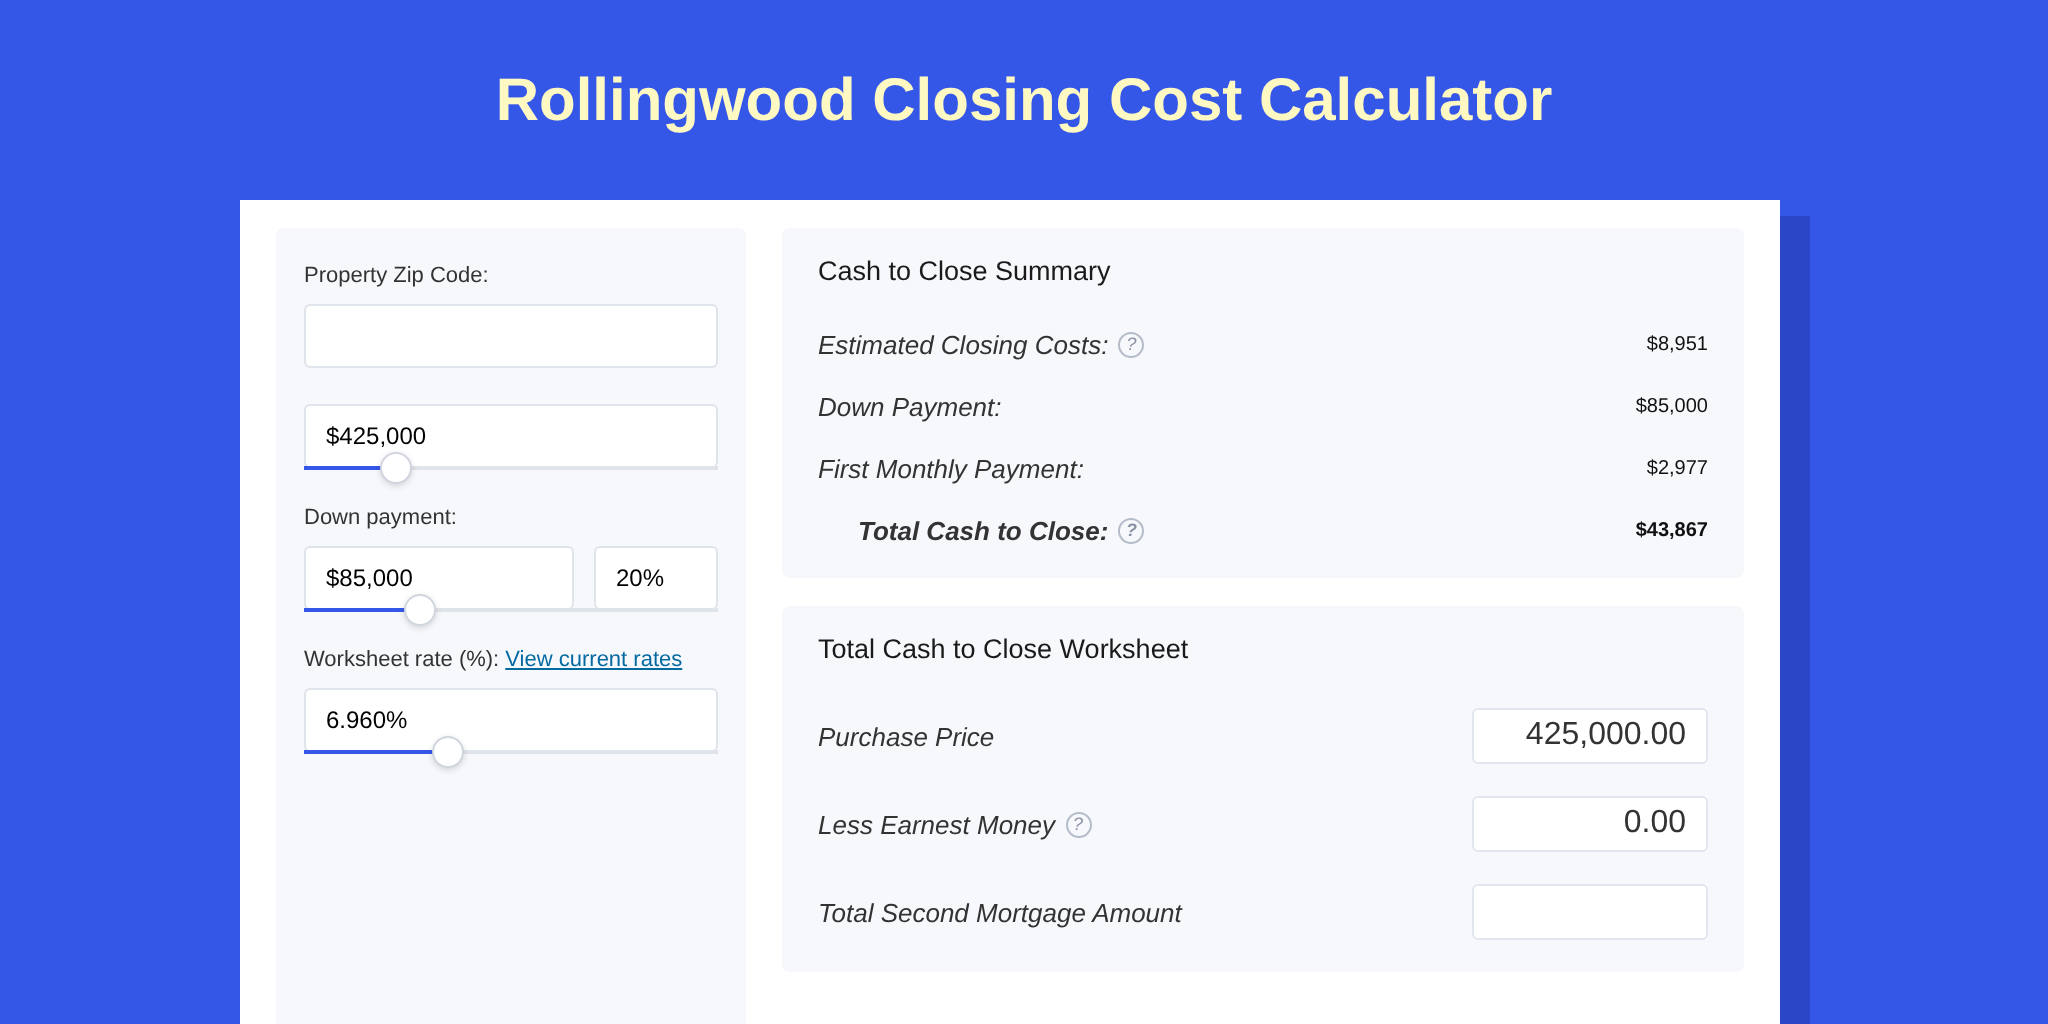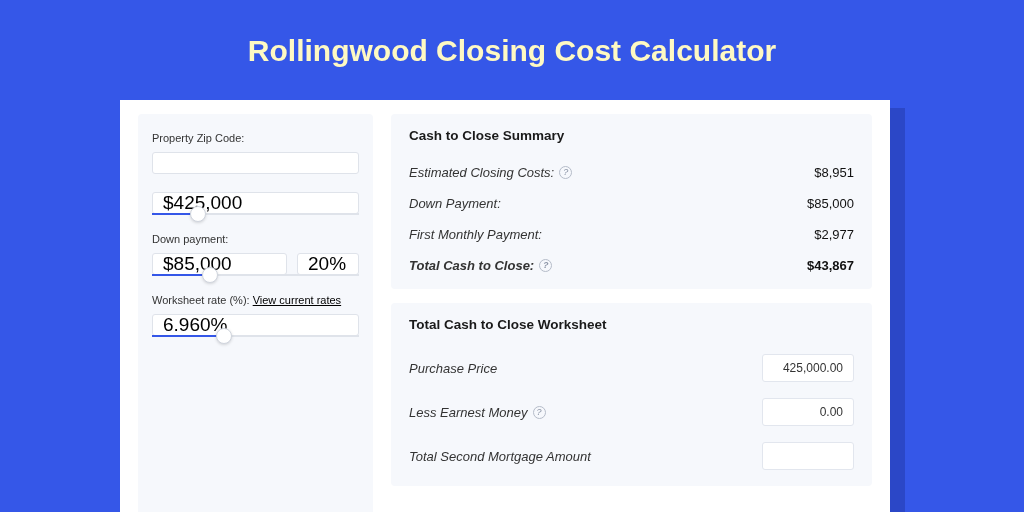--- a/index.html
+++ b/index.html
@@ -49,28 +49,28 @@
     flex-direction: column;
     gap: 14px;
   }
   .field-group { margin-bottom: 18px; }
   .field-label {
     font-size: 11px;
     color: #333;
     margin-bottom: 8px;
     display: block;
   }
-  .field-label .link { color: #000000; text-align: center; }
+  .field-label .link { color: #0369a1; text-align: center; }
   .text-input {
     width: 100%;
-    height: 22px;
+    height: 32px;
     border: 1px solid #dfe3ea;
     border-radius: 3px;
     background: #fff;
-    font-size: 19px;
+    font-size: 12px;
     padding: 0 10px;
   }
   .slider-track {
     position: relative;
     height: 2px;
     background: #dfe3ea;
     margin-top: -1px;
   }
   .slider-fill {
     position: absolute;
@@ -90,52 +90,52 @@
   .dp-row { display: flex; gap: 10px; }
   .dp-row .text-input:first-child { flex: 1; }
   .dp-row .pct { width: 62px; }
   .panel {
     background: #f6f8fc;
     border-radius: 4px;
     padding: 14px 18px 8px 18px;
   }
   .panel-title {
     font-size: 13.5px;
-    font-weight: 700;
+    font-weight: 400;
     margin-bottom: 14px;
   }
   .summary-row, .ws-row {
     display: flex;
     justify-content: space-between;
     align-items: center;
     padding: 8px 0;
     font-size: 13px;
   }
   .summary-row + .summary-row { border-top: 0; }
   .summary-label, .ws-label { color: #333; display: flex; align-items: center; gap: 5px; font-style: italic; }
-  .summary-value { color: #111; font-size: 13px; text-align: center; }
-  .bold { font-weight: 700; }
+  .summary-value { color: #111; font-size: 10px; text-align: center; }
+  .bold { font-weight: 700; margin-left: 20px; }
   .help-icon {
     display: inline-flex;
     width: 13px; height: 13px;
     border: 1px solid #b5bcc9;
     border-radius: 50%;
     color: #8a93a5;
     font-size: 9px;
     align-items: center;
     justify-content: center;
     line-height: 1;
   }
   .ws-value-box {
-    width: 92px;
+    width: 118px;
     height: 28px;
     background: #fff;
     border: 1px solid #e2e6ee;
     border-radius: 3px;
-    font-size: 12px;
+    font-size: 16px;
     text-align: right;
     padding: 0 10px;
     line-height: 26px;
     color: #333;
   }
 </style>
 </head>
 <body>
 
 <h1 class="page-title">Rollingwood Closing Cost Calculator</h1>

